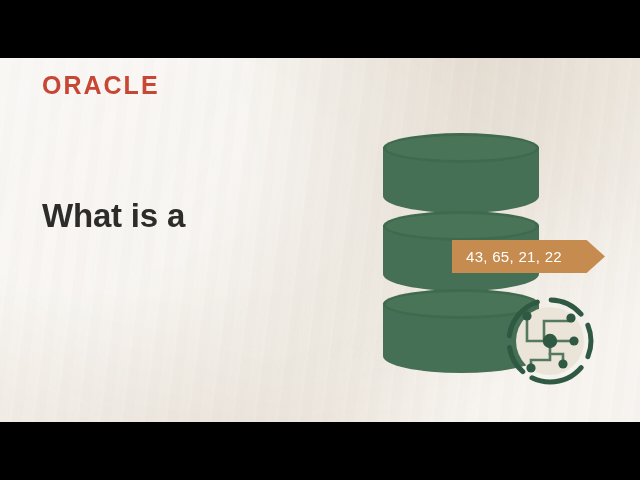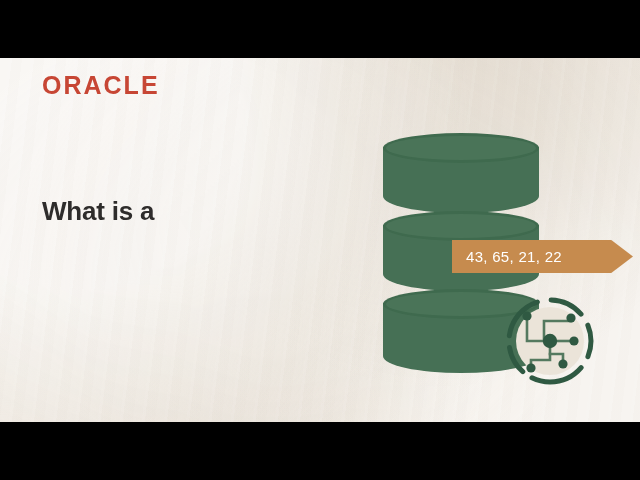--- a/index.html
+++ b/index.html
@@ -76,21 +76,21 @@
     font-family: "Liberation Sans", sans-serif;
   }
 
   
   #headline {
     position: absolute;
     left: 42px;
     top: 196px;
     z-index: 12;
     color: #2E2C2B;
-    font-size: 26px;
+    font-size: 33px;
     font-weight: 700;
     line-height: 1.23;
     letter-spacing: -0.2px;
     white-space: nowrap;
   }
   #headline .ln { display: block; }
 
   
   #database-graphic {
     position: absolute;
@@ -137,21 +137,20 @@
   #db-seg-3 .db-body { top: 14px; height: 70px; }
 
   
   #vector-banner {
     position: absolute;
     left: 452px;
     top: 240px;
     width: 153px;
     height: 33px;
     z-index: 18;
-    padding-left: 28px;
   }
   #vector-banner .arrow-shape {
     position: absolute;
     inset: 0;
     background: #C68B4E;
     clip-path: polygon(0 0, 88% 0, 100% 50%, 88% 100%, 0 100%);
   }
   #vector-banner .banner-label {
     position: absolute;
     left: 14px;

